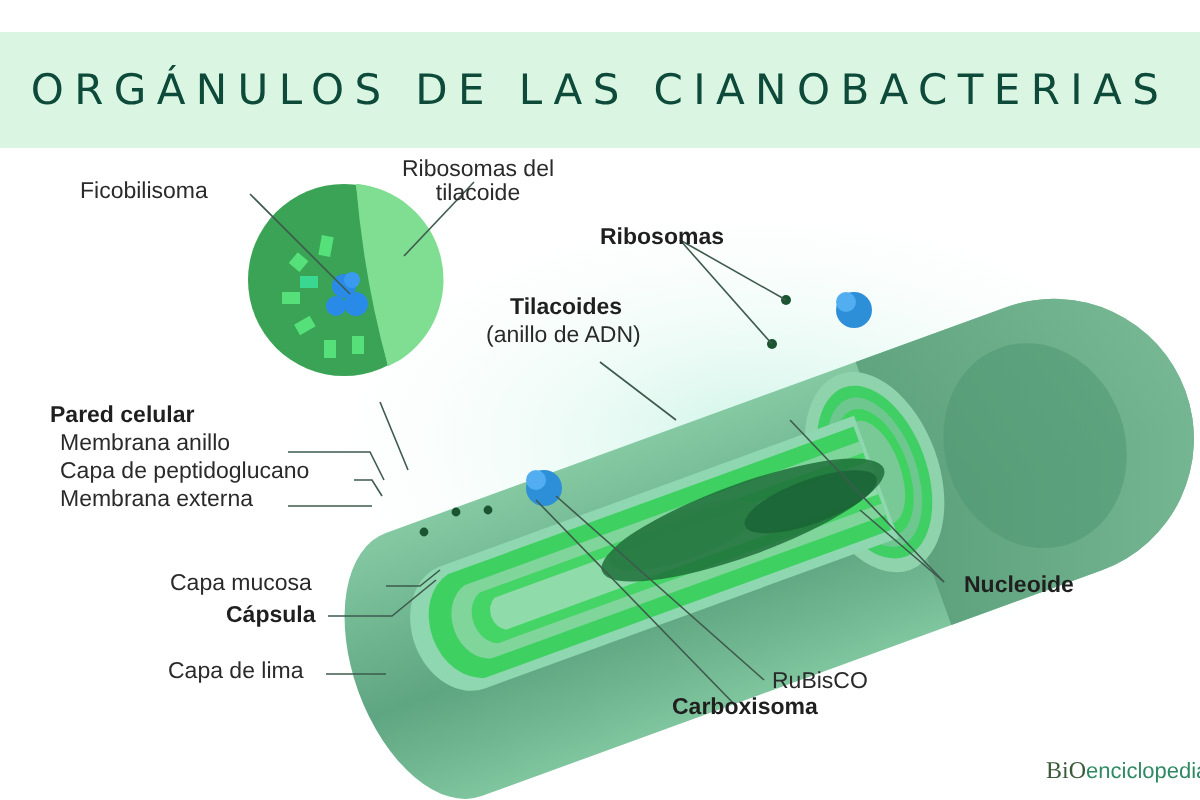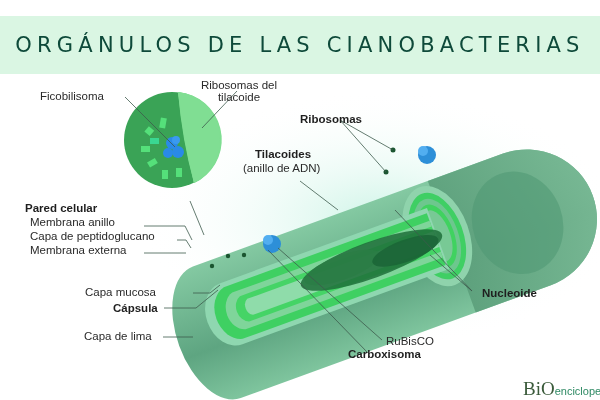--- a/index.html
+++ b/index.html
@@ -21,21 +21,21 @@
   .label {
     position: absolute; color: #2a2a2a; font-size: 11.5px; white-space: nowrap;
     font-family: "Liberation Sans", sans-serif;
   }
   .label.bold { font-weight: bold; color: #1f1f1f; }
   .label.center { text-align: center; }
   .logo {
     position: absolute; left: 523px; top: 378px; font-size: 11px;
     color: #2a6a4e; font-family: "Liberation Sans", sans-serif;
   }
-  .logo .bio { font-family: "Liberation Serif", serif; font-size: 19px; color: #3a5a3a; }
+  .logo .bio { font-family: "Liberation Serif", serif; font-size: 12px; color: #3a5a3a; }
   .logo .rest { color: #2f8a64; font-family: "Liberation Sans Narrow", "Liberation Sans", sans-serif; }
 </style>
 </head>
 <body>
 
 <div class="title-bar">
   <span class="title-text">ORGÁNULOS DE LAS CIANOBACTERIAS</span>
 </div>
 
 <svg class="diagram" width="600" height="400" viewBox="0 0 600 400">
@@ -146,17 +146,17 @@
 <div class="label" style="left:30px;top:216px;">Membrana anillo</div>
 <div class="label" style="left:30px;top:230px;">Capa de peptidoglucano</div>
 <div class="label" style="left:30px;top:244px;text-align:center;">Membrana externa</div>
 
 <div class="label" style="left:85px;top:286px;">Capa mucosa</div>
 <div class="label bold" style="left:100px;top:302px;margin-left:13px;">Cápsula</div>
 <div class="label" style="left:84px;top:330px;">Capa de lima</div>
 
 <div class="label bold" style="left:482px;top:287px;">Nucleoide</div>
 <div class="label" style="left:386px;top:335px;">RuBisCO</div>
-<div class="label bold" style="left:336px;top:348px;margin-left:12px;">Carboxisoma</div>
+<div class="label bold" style="left:336px;top:348px;">Carboxisoma</div>
 
 <div class="logo">
   <span class="bio">BiO</span><span class="rest">enciclopedia</span>
 </div>
 
 </body></html>

